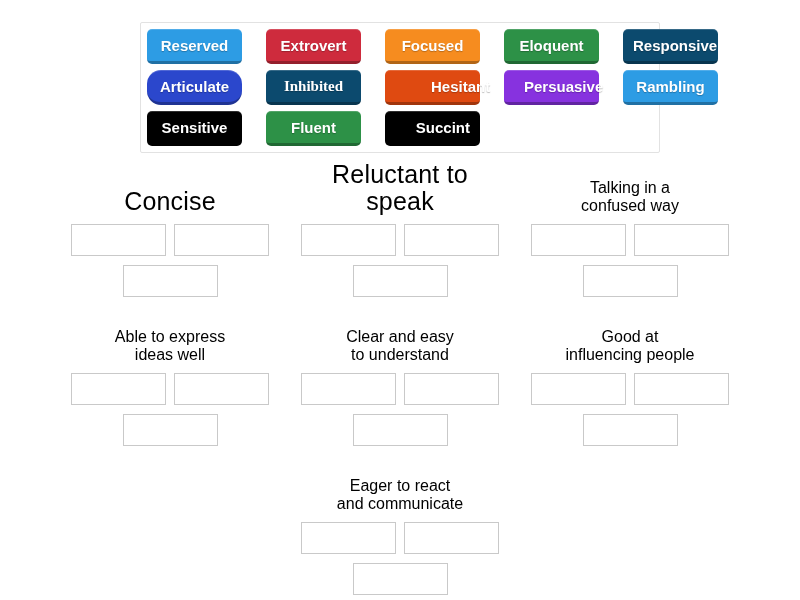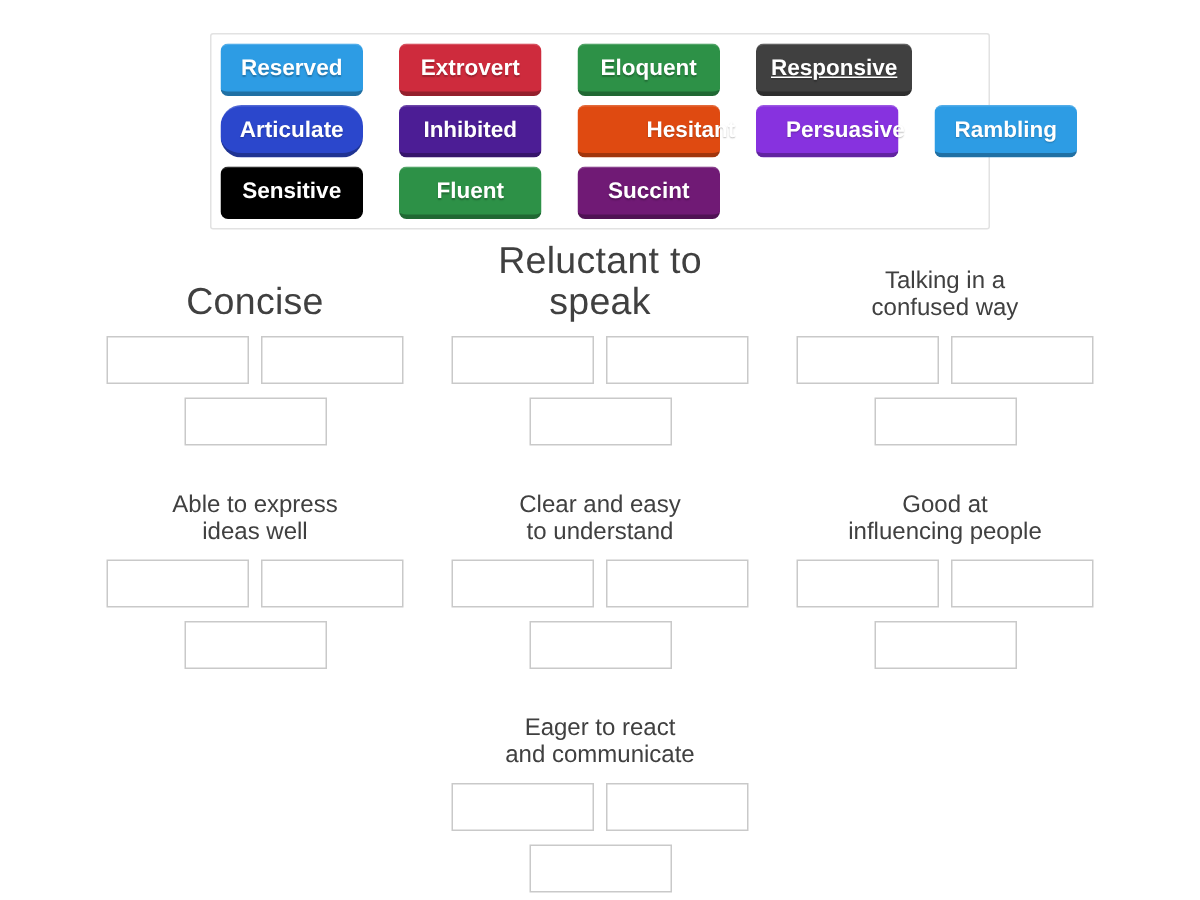--- a/index.html
+++ b/index.html
@@ -49,21 +49,21 @@
   .group-row.first { margin-top: 27px; }
   .category { width: 198px; }
   .cat-heading {
     height: 35px;
     margin-bottom: 9px;
     display: flex;
     flex-direction: column;
     justify-content: flex-end;
     align-items: center;
     text-align: center;
-    color: #404040;
+    color: #000000;
   }
   .cat-heading span { display: block; }
   .cat-heading.large span {
     font-size: 25px;
     line-height: 27px;
     letter-spacing: 0.2px;
   }
   .cat-heading.small span {
     font-size: 16px;
     line-height: 18px;
@@ -82,34 +82,35 @@
     background: #ffffff;
   }
 </style>
 </head>
 <body>
 
 <div class="bank">
   <div class="bank-row">
     <span class="chip" style="background-color: rgb(45, 156, 228);">Reserved</span>
     <span class="chip" style="background-color: rgb(206, 43, 61);">Extrovert</span>
+    <span class="chip" style="background-color: rgb(246, 140, 31);">Focused</span>
     <span class="chip" style="background-color: rgb(45, 145, 71);">Eloquent</span>
-    <span class="chip" style="background-color: #404040; text-decoration: underline;">Responsive</span>
+    <span class="chip" style="background-color: #0c4a6e;">Responsive</span>
   </div>
   <div class="bank-row">
     <span class="chip" style="background-color: rgb(43, 71, 204); border-radius: 14px;">Articulate</span>
-    <span class="chip" style="background-color: #4c1d95;">Inhibited</span>
+    <span class="chip" style="background-color: #0c4a6e; font-family: Liberation Serif, serif;">Inhibited</span>
     <span class="chip" style="background-color: rgb(223, 74, 17); padding-left: 46px;">Hesitant</span>
     <span class="chip" style="background-color: rgb(135, 50, 223); padding-left: 20px;">Persuasive</span>
     <span class="chip" style="background-color: rgb(45, 156, 228);">Rambling</span>
   </div>
   <div class="bank-row">
     <span class="chip" style="background-color: #000000;">Sensitive</span>
     <span class="chip" style="background-color: rgb(45, 145, 71);">Fluent</span>
-    <span class="chip" style="background-color: #701a75;">Succint</span>
+    <span class="chip" style="background-color: #000000; text-align: right;">Succint</span>
   </div>
 </div>
 
 <div class="group-row first">
 
   <div class="category">
     <div class="cat-heading large">
       <span>Concise</span>
     </div>
     <div class="slot-row">

